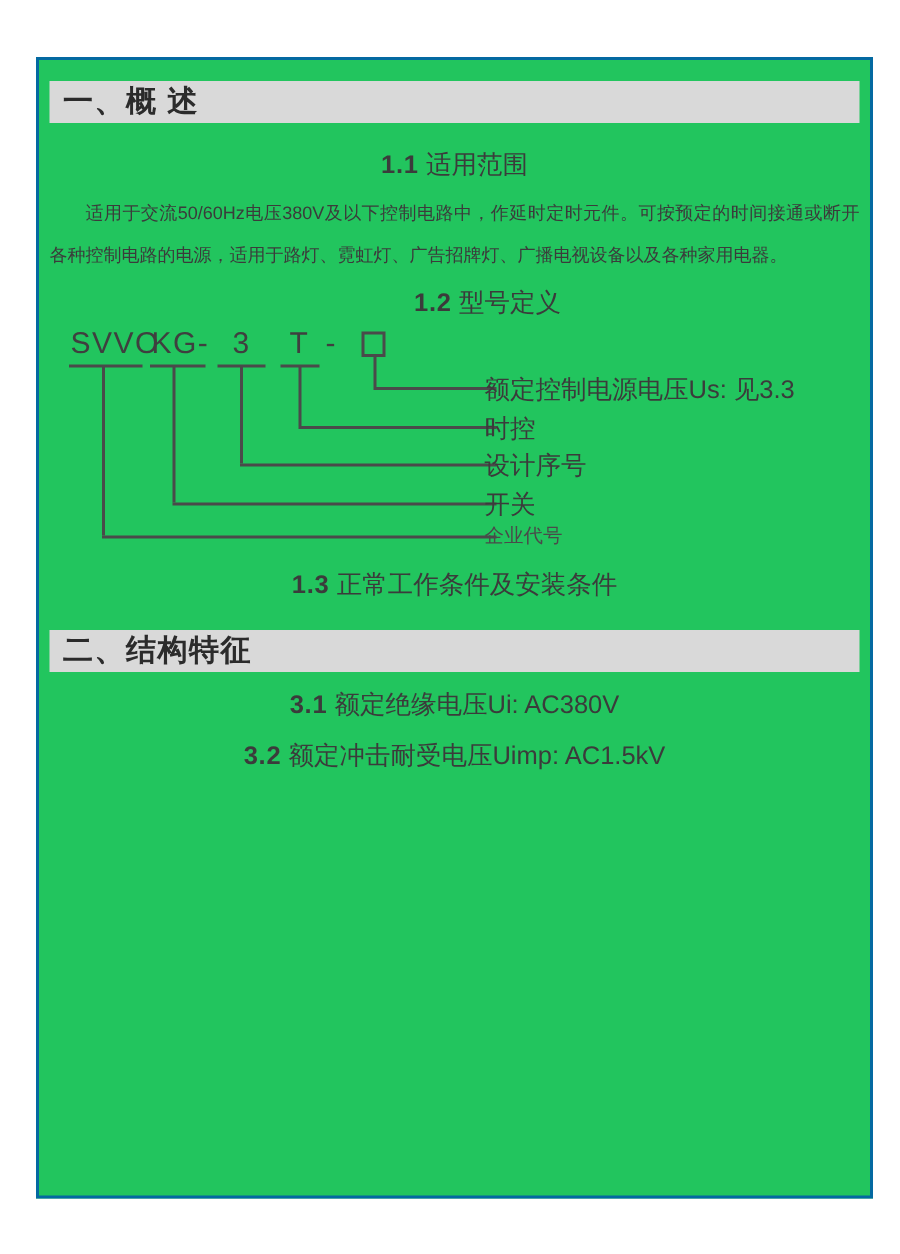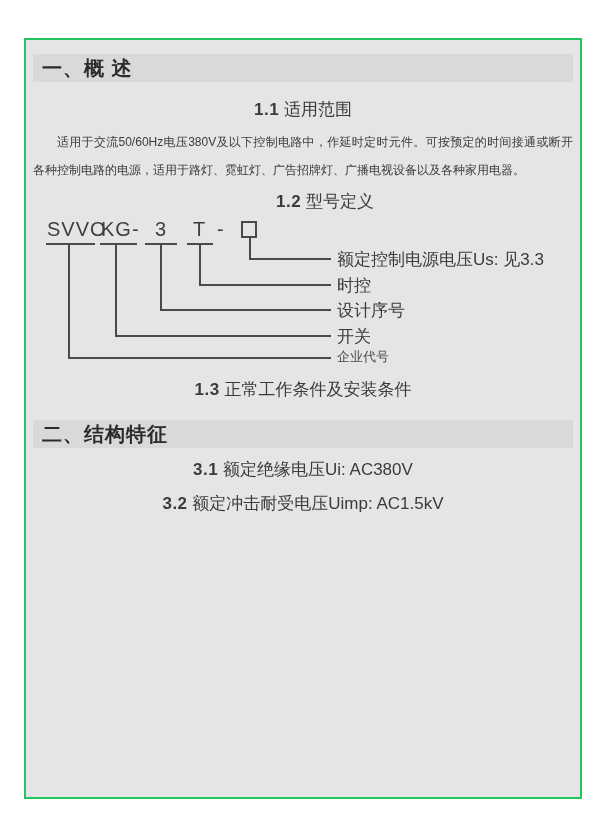--- a/index.html
+++ b/index.html
@@ -4,23 +4,23 @@
 <style>
   html,body{margin:0;padding:0;}
   body{
     width:600px;height:836px;background:#ffffff;position:relative;
     font-family:"Liberation Sans","DejaVu Sans",sans-serif;
     color:#3b3b3b;
     -webkit-font-smoothing:antialiased;
   }
   .page-box{
     position:absolute;left:24px;top:38px;width:540px;height:757px;
-    border:2px solid #22c55e;
+    border:2px solid #0369a1;
     padding:0 7px;
-    background:#e5e5e5;
+    background:#22c55e;
     overflow:hidden;
   }
   .bar{
     height:28px;line-height:28px;background:#d9d9d9;
     font-size:20px;font-weight:bold;color:#2b2b2b;
     padding-left:9px;letter-spacing:1px;
   }
   .bar1{margin-top:14px;}
   .bar2{margin-top:16px;}
   .bar3{margin-top:5px;}
@@ -45,21 +45,21 @@
     letter-spacing:1px;white-space:nowrap;
   }
   .msquare{
     position:absolute;top:3px;left:208px;width:12px;height:13px;
     border:2px solid #4a4a4a;background:transparent;
   }
   .uline{position:absolute;height:2px;background:#4a4a4a;top:25px;}
   .vline{position:absolute;width:2px;background:#4a4a4a;}
   .hline{position:absolute;height:2px;background:#4a4a4a;}
   .dlabel{
-    position:absolute;left:304px;font-size:17px;color:#3b3b3b;white-space:nowrap;
+    position:absolute;left:290px;font-size:17px;color:#3b3b3b;white-space:nowrap;
   }
   .dlabel.small{font-size:13px;color:#4a4a4a;}
   .tech-line{margin-top:6px;}
   .tech-first{margin-top:8px;}
 </style>
 </head>
 <body>
 
 <div class="page-box">
 

